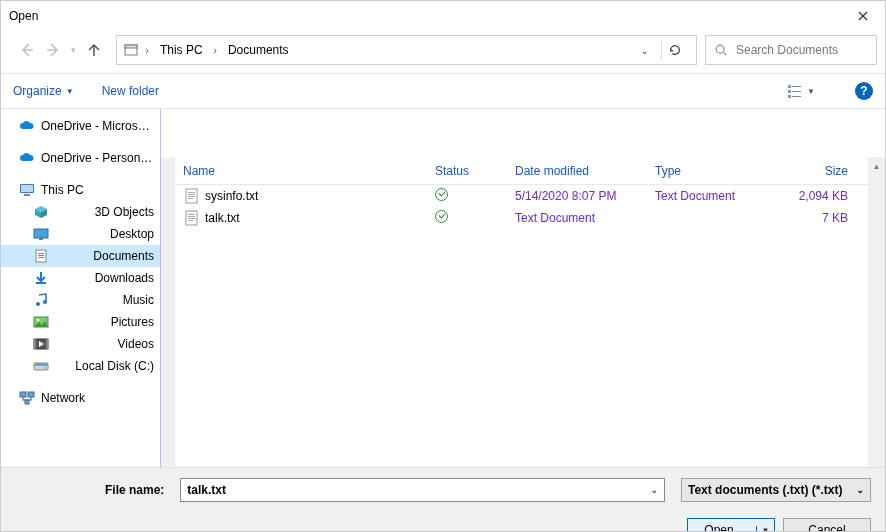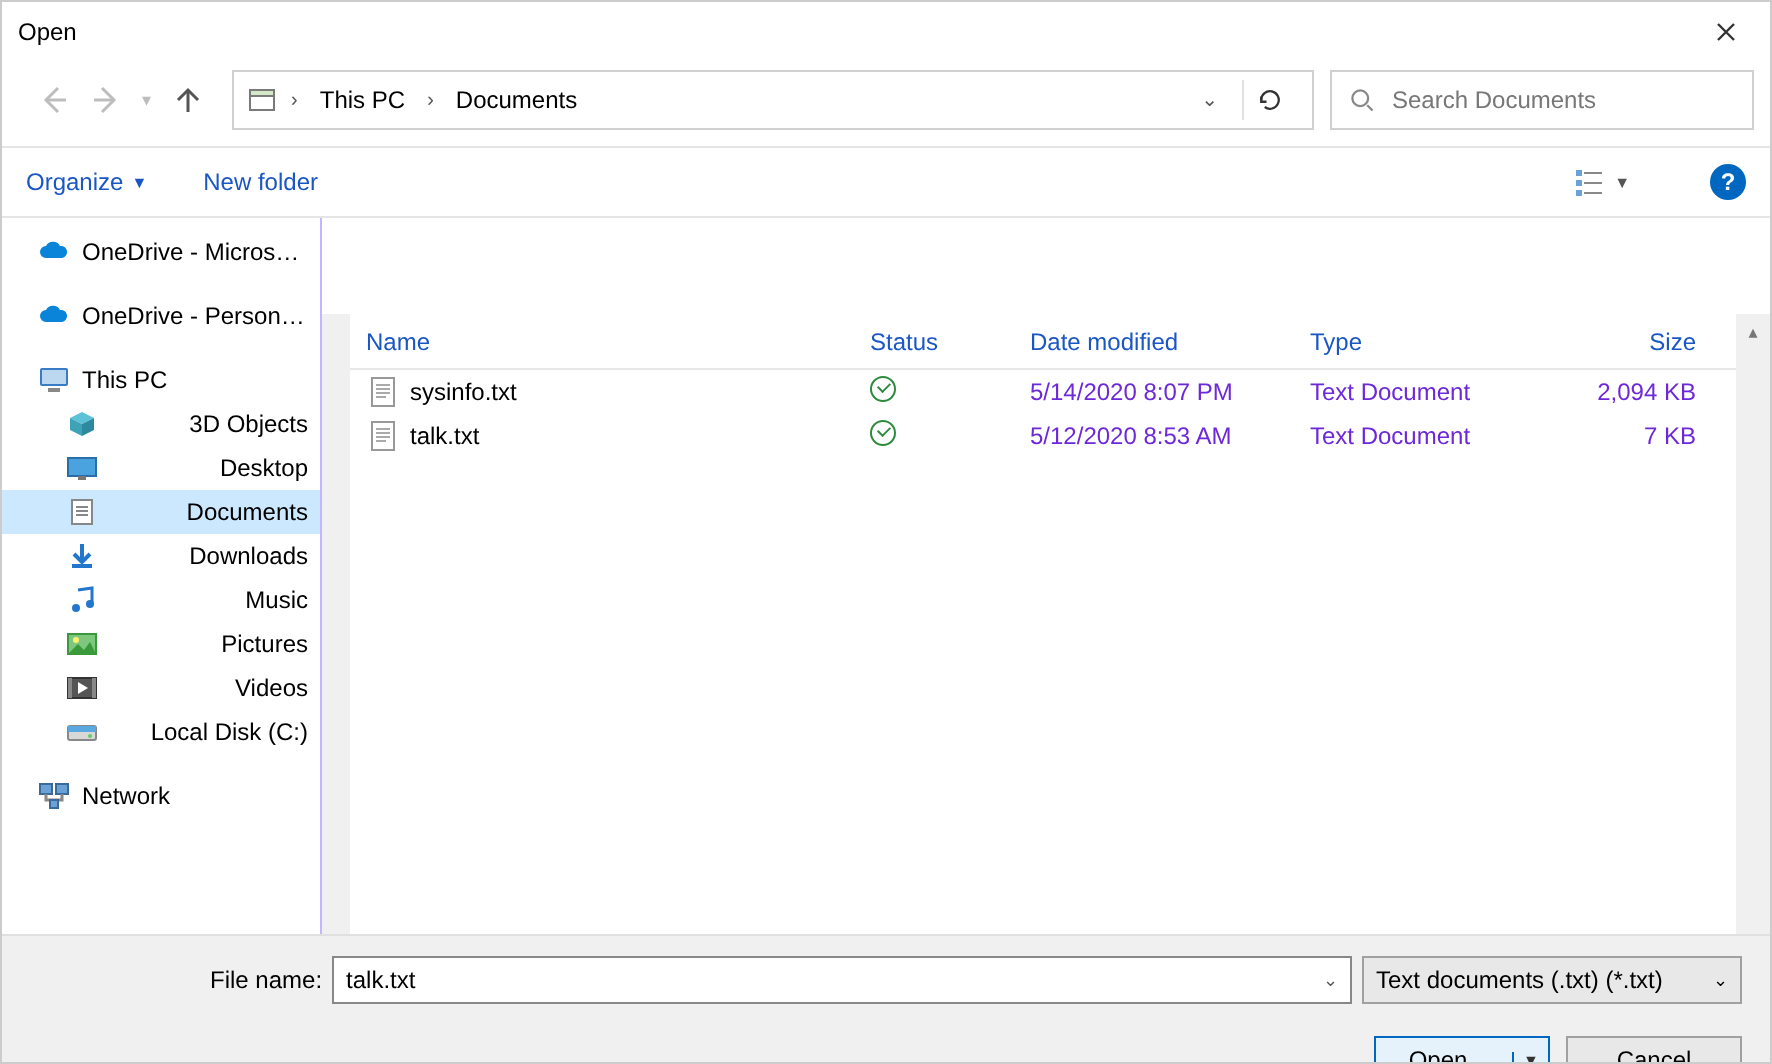--- a/index.html
+++ b/index.html
@@ -46,21 +46,21 @@
     gap: 4px;
   }
   .addr-icon { width:16px; height:16px; display:inline-flex; align-items:center; justify-content:center; }
   .chevr { color: #555; font-size: 10px; padding: 0 3px;}
   .addr-seg { padding: 2px 4px; }
   .addrbar .spacer { flex:1; }
   .addr-drop { color:#555; padding: 0 6px; font-size:10px; }
   .addr-divider { width:1px; height:20px; background:#e0e0e0; margin:0 2px; }
   .refresh-btn { width:24px; text-align:center; color:#333; }
   .searchbox {
-    width: 212px;
+    width: 172px;
     height: 30px;
     border: 1px solid #d0d0d0;
     display: flex;
     align-items: center;
     padding: 0 8px;
     color: #777;
     gap: 8px;
   }
   .toolbar {
     height: 36px;
@@ -137,21 +137,21 @@
   .vscroll {
     width:17px; background:#f0f0f0;
     display:flex; align-items:flex-start; justify-content:center;
     color:#777; font-size:9px; padding-top:4px;
   }
   .footer {
     border-top:1px solid #e0e0e0;
     background:#f0f0f0;
     padding: 10px 14px 12px 14px;
   }
-  .footer-row1 { display:flex; align-items:center; gap:5px; }
+  .footer-row1 { display:flex; align-items:center; gap:16px;font-weight:bold; }
   .footer-row1 label { color:#000; margin-left: 90px; }
   .file-input {
     flex:1; height:24px;
     border:1px solid #888;
     background:#fff;
     display:flex; align-items:center; padding:0 6px;
     gap:6px;
   }
   .file-input .val { flex:1; font-size:12px; }
   .file-input .dd { font-size:9px; color:#555; }
@@ -433,21 +433,20 @@
                   <rect x="1" y="1" width="11" height="14" fill="#fff" stroke="#999"></rect>
                   <rect x="3" y="4" width="7" height="1" fill="#aaa"></rect>
                   <rect x="3" y="6" width="7" height="1" fill="#aaa"></rect>
                   <rect x="3" y="8" width="7" height="1" fill="#aaa"></rect>
                   <rect x="3" y="10" width="5" height="1" fill="#aaa"></rect>
                 </svg>
               </span>
             <span>talk.txt</span>
           </div>
           <div class="col status"><span class="status-ok"></span></div>
-          <div class="col date">5/12/2020 8:53 AM</div>
           <div class="col type">Text Document</div>
           <div class="col size">7 KB</div>
         </div>
       </div>
     </div>
     <div class="vscroll">
       <span>▴</span>
     </div>
   </div>
 </div>

